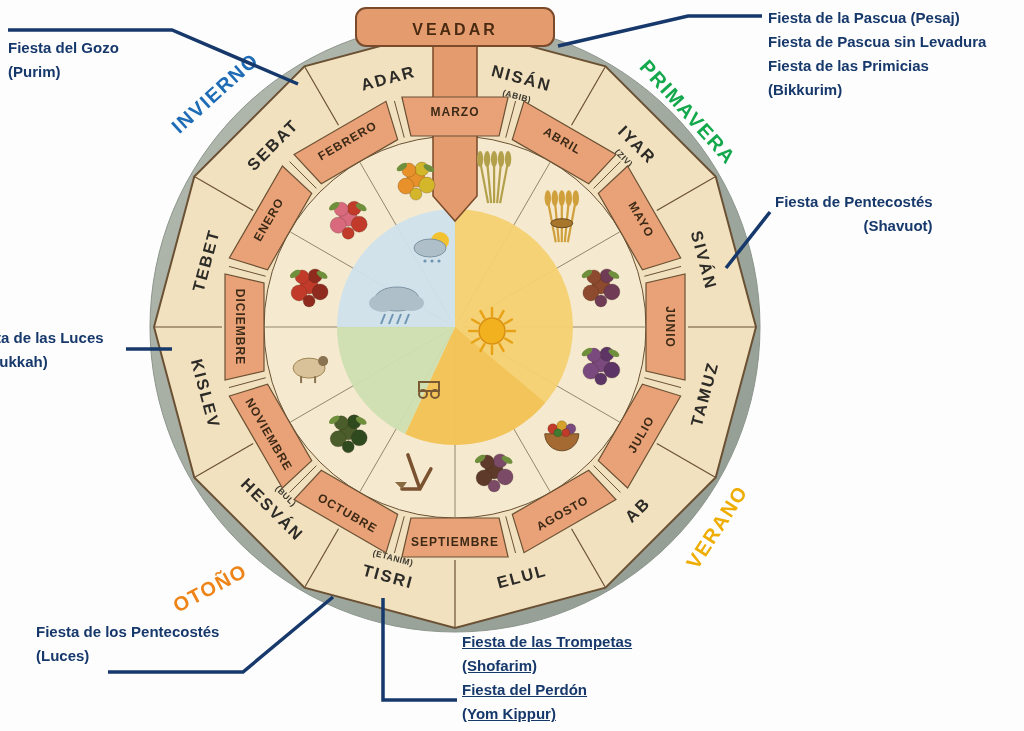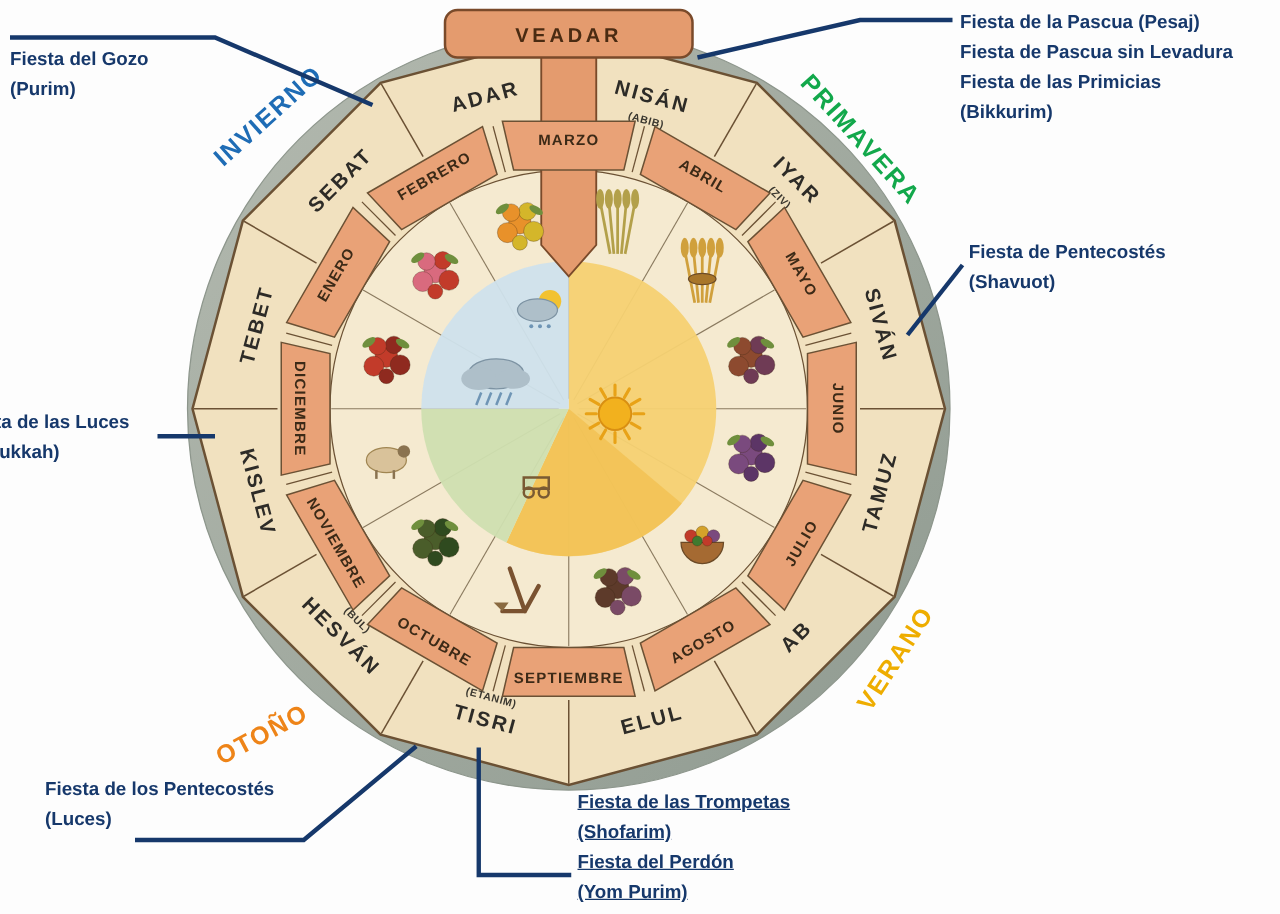--- a/index.html
+++ b/index.html
@@ -269,31 +269,31 @@
 <div class="ann" style="left: 8px; top: 24px; margin-top: 12px;">
       <div>Fiesta del Gozo</div>
       <div>(Purim)</div>
     </div>
     <div class="ann" style="left: 768px; top: 6px;">
       <div>Fiesta de la Pascua (Pesaj)</div>
       <div>Fiesta de Pascua sin Levadura</div>
       <div>Fiesta de las Primicias</div>
       <div>(Bikkurim)</div>
     </div>
-    <div class="ann" style="left: 775px; top: 190px;">
+    <div class="ann" style="left: 775px; top: 190px; text-align: right;">
       <div>Fiesta de Pentecostés</div>
       <div>(Shavuot)</div>
     </div>
     <div class="ann" style="left: -34px; top: 326px;">
       <div>Fiesta de las Luces</div>
       <div>(Hanukkah)</div>
     </div>
     <div class="ann" style="left: 36px; top: 620px;">
       <div>Fiesta de los Pentecostés</div>
       <div>(Luces)</div>
     </div>
     <div class="ann" style="left: 462px; top: 630px; text-decoration: underline;">
       <div>Fiesta de las Trompetas</div>
       <div>(Shofarim)</div>
       <div>Fiesta del Perdón</div>
-      <div>(Yom Purim)</div>
+      <div>(Yom Kippur)</div>
     </div>
   </div>
 
 </body></html>

